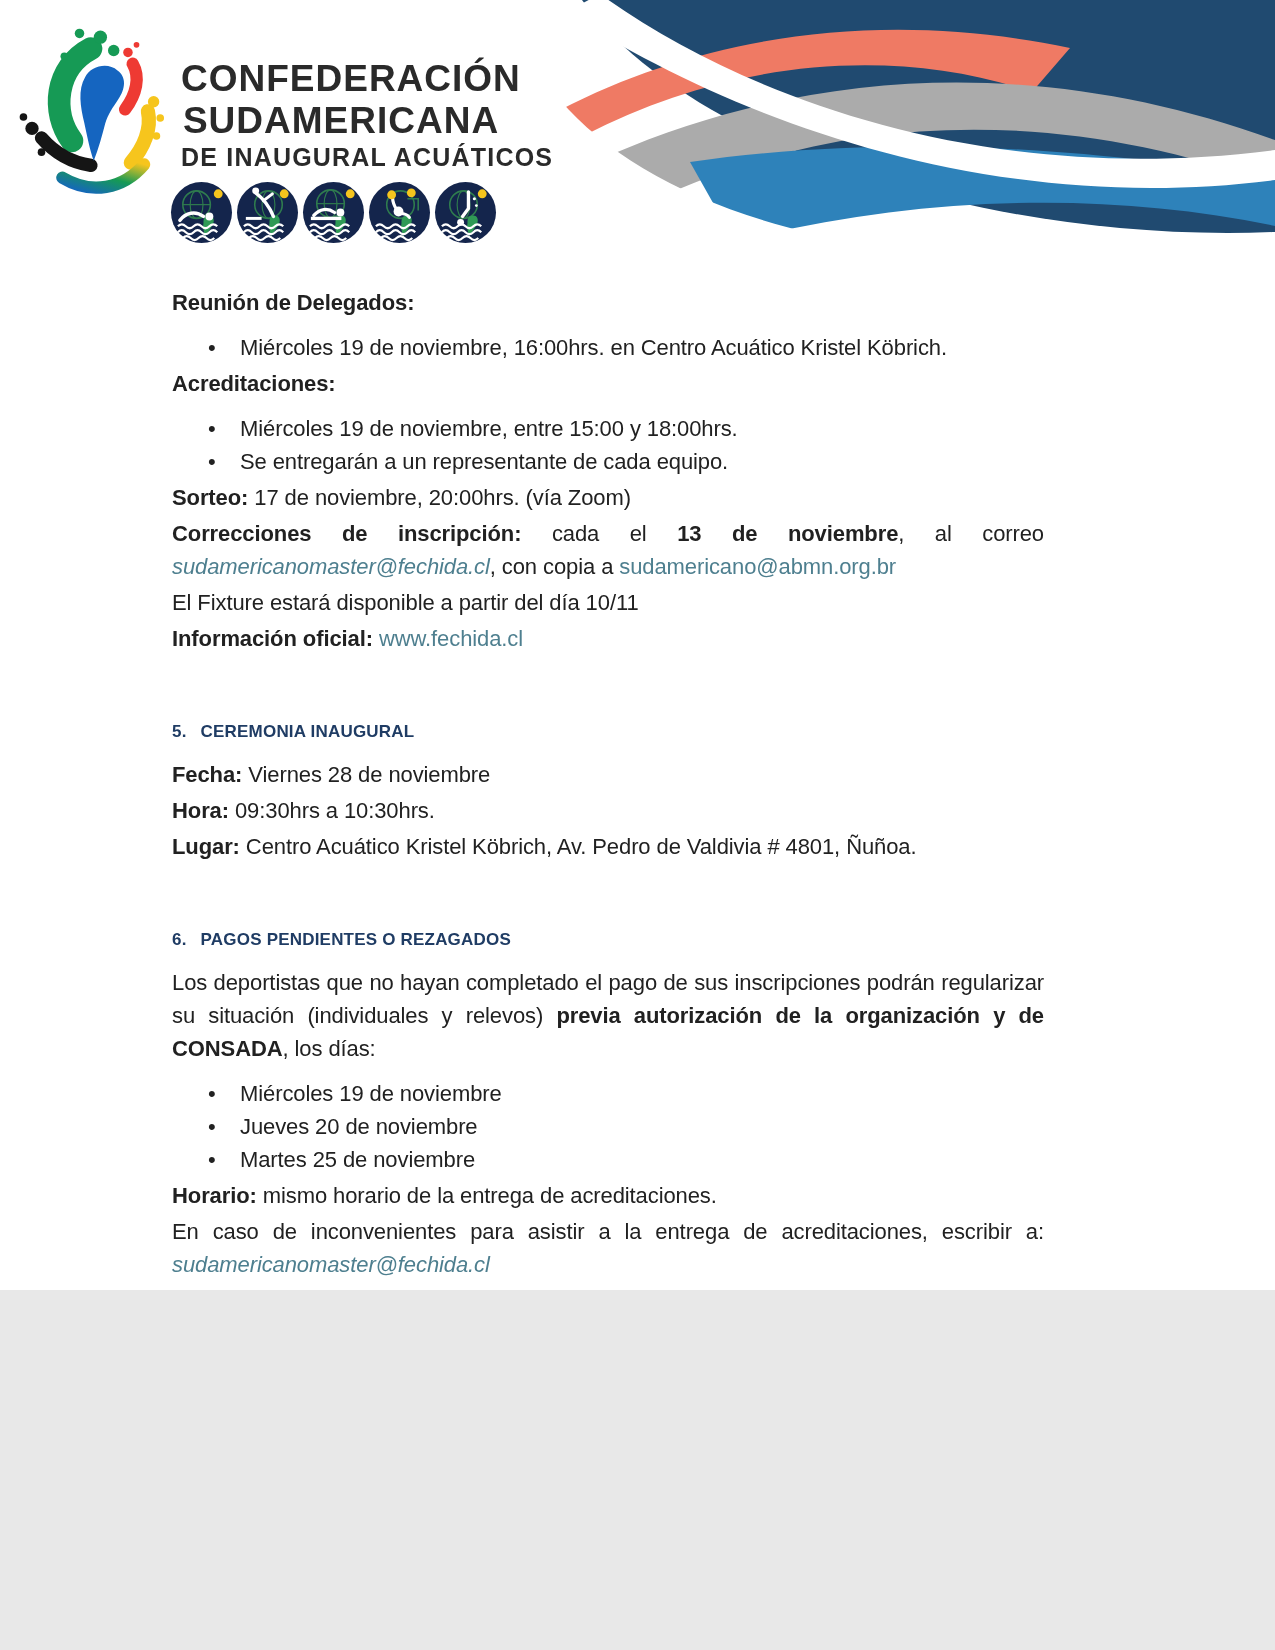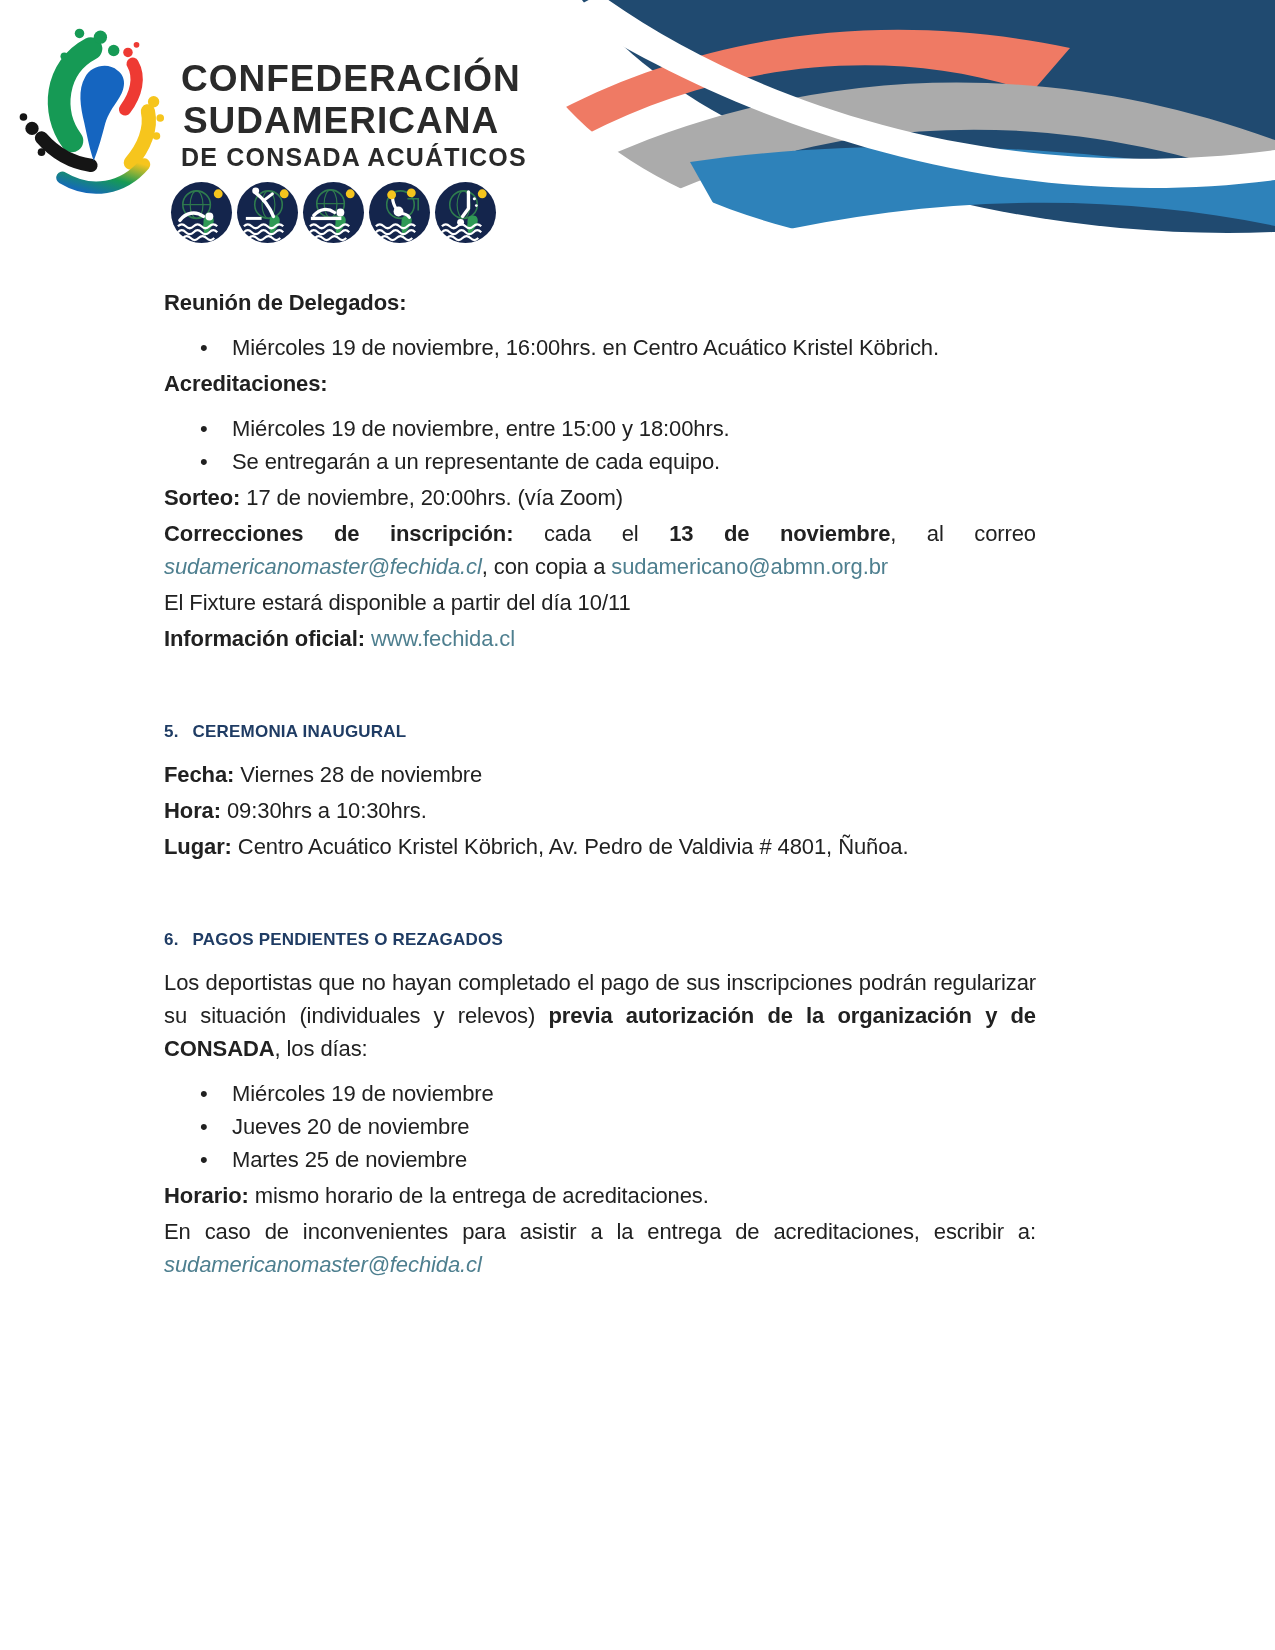--- a/index.html
+++ b/index.html
@@ -1,34 +1,34 @@
 <!DOCTYPE html>
 <html lang="es"><head>
 <meta charset="utf-8">
 <style>
   html,body{margin:0;padding:0;background:#e8e8e8;}
   .page{
     position:relative;
-    width:1275px;height:1650px;
+    width:1275px;height:1290px;
     margin:0 auto;
     background:#ffffff;
     overflow:hidden;
     font-family:"Liberation Sans", sans-serif;
     color:#212121;
   }
   
   .logo-splash{position:absolute;left:8px;top:22px;width:162px;height:190px;}
   .wordmark{position:absolute;left:181px;top:58px;width:320px;text-align:center;color:#2a2a2a;}
   .wm-line1,.wm-line2{font-size:37px;font-weight:700;letter-spacing:1px;line-height:42px;white-space:nowrap;}
   .wm-line3{font-size:25px;font-weight:700;letter-spacing:1.2px;line-height:30px;white-space:nowrap;}
   .badges{position:absolute;left:170px;top:181px;display:flex;gap:3px;}
   .badge{width:63px;height:63px;}
   .swoosh{position:absolute;right:0;top:0;width:715px;height:245px;}
   
-  .doc-body{position:absolute;left:164px;top:286px;width:872px;font-size:22px;line-height:33px;letter-spacing:-0.1px;}
+  .doc-body{position:absolute;left:172px;top:286px;width:872px;font-size:22px;line-height:33px;letter-spacing:-0.1px;}
   .doc-body p{margin:0 0 3px;}
   .just{text-align:justify;}
   strong{font-weight:700;}
   ul.bullets{list-style:none;margin:12px 0 3px;padding:0;}
   ul.bullets li{position:relative;padding-left:68px;line-height:33px;}
   ul.bullets li::before{content:"\2022";position:absolute;left:36px;top:0;font-size:22px;}
   a.doc-link{color:#4e7f8f;cursor:pointer;}
   a.doc-link.it{font-style:italic;}
   .sec-heading{color:#1f3c64;font-weight:700;font-size:17px;letter-spacing:0.2px;margin:0 0 10px;}
   .sec-heading .num{margin-right:14px;}
@@ -83,21 +83,21 @@
       <circle cx="30" cy="137" r="4" fill="#151515"></circle>
 
       <path d="M52,164 C82,182 116,176 138,150" stroke="url(#rainbow)" stroke-width="13" fill="none" stroke-linecap="round"></path>
 
       <path d="M76,58 C82,46 100,42 110,51 C120,58 118,71 111,81 C105,90 100,97 97,107 C94,119 90,133 85,146 C81,135 78,120 75,106 C71,90 68,71 76,58 Z" fill="#1565c0"></path>
     </svg>
 
     <div class="wordmark">
       <div class="wm-line1">CONFEDERACIÓN</div>
       <div class="wm-line2">SUDAMERICANA</div>
-      <div class="wm-line3">DE CONSADA ACUÁTICOS</div>
+      <div class="wm-line3">DE INAUGURAL ACUÁTICOS</div>
     </div>
 
     <div class="badges">
 
       <svg class="badge" viewBox="0 0 64 64" aria-hidden="true">
         <circle cx="32" cy="32" r="31" fill="#14254c"></circle>
         <circle cx="27" cy="24" r="14" fill="none" stroke="#2f7c4e" stroke-width="1.6"></circle>
         <ellipse cx="27" cy="24" rx="6.5" ry="14" fill="none" stroke="#2f7c4e" stroke-width="1.2"></ellipse>
         <line x1="13" y1="24" x2="41" y2="24" stroke="#2f7c4e" stroke-width="1.2"></line>
         <circle cx="49" cy="13" r="4.5" fill="#f6c51d"></circle>

